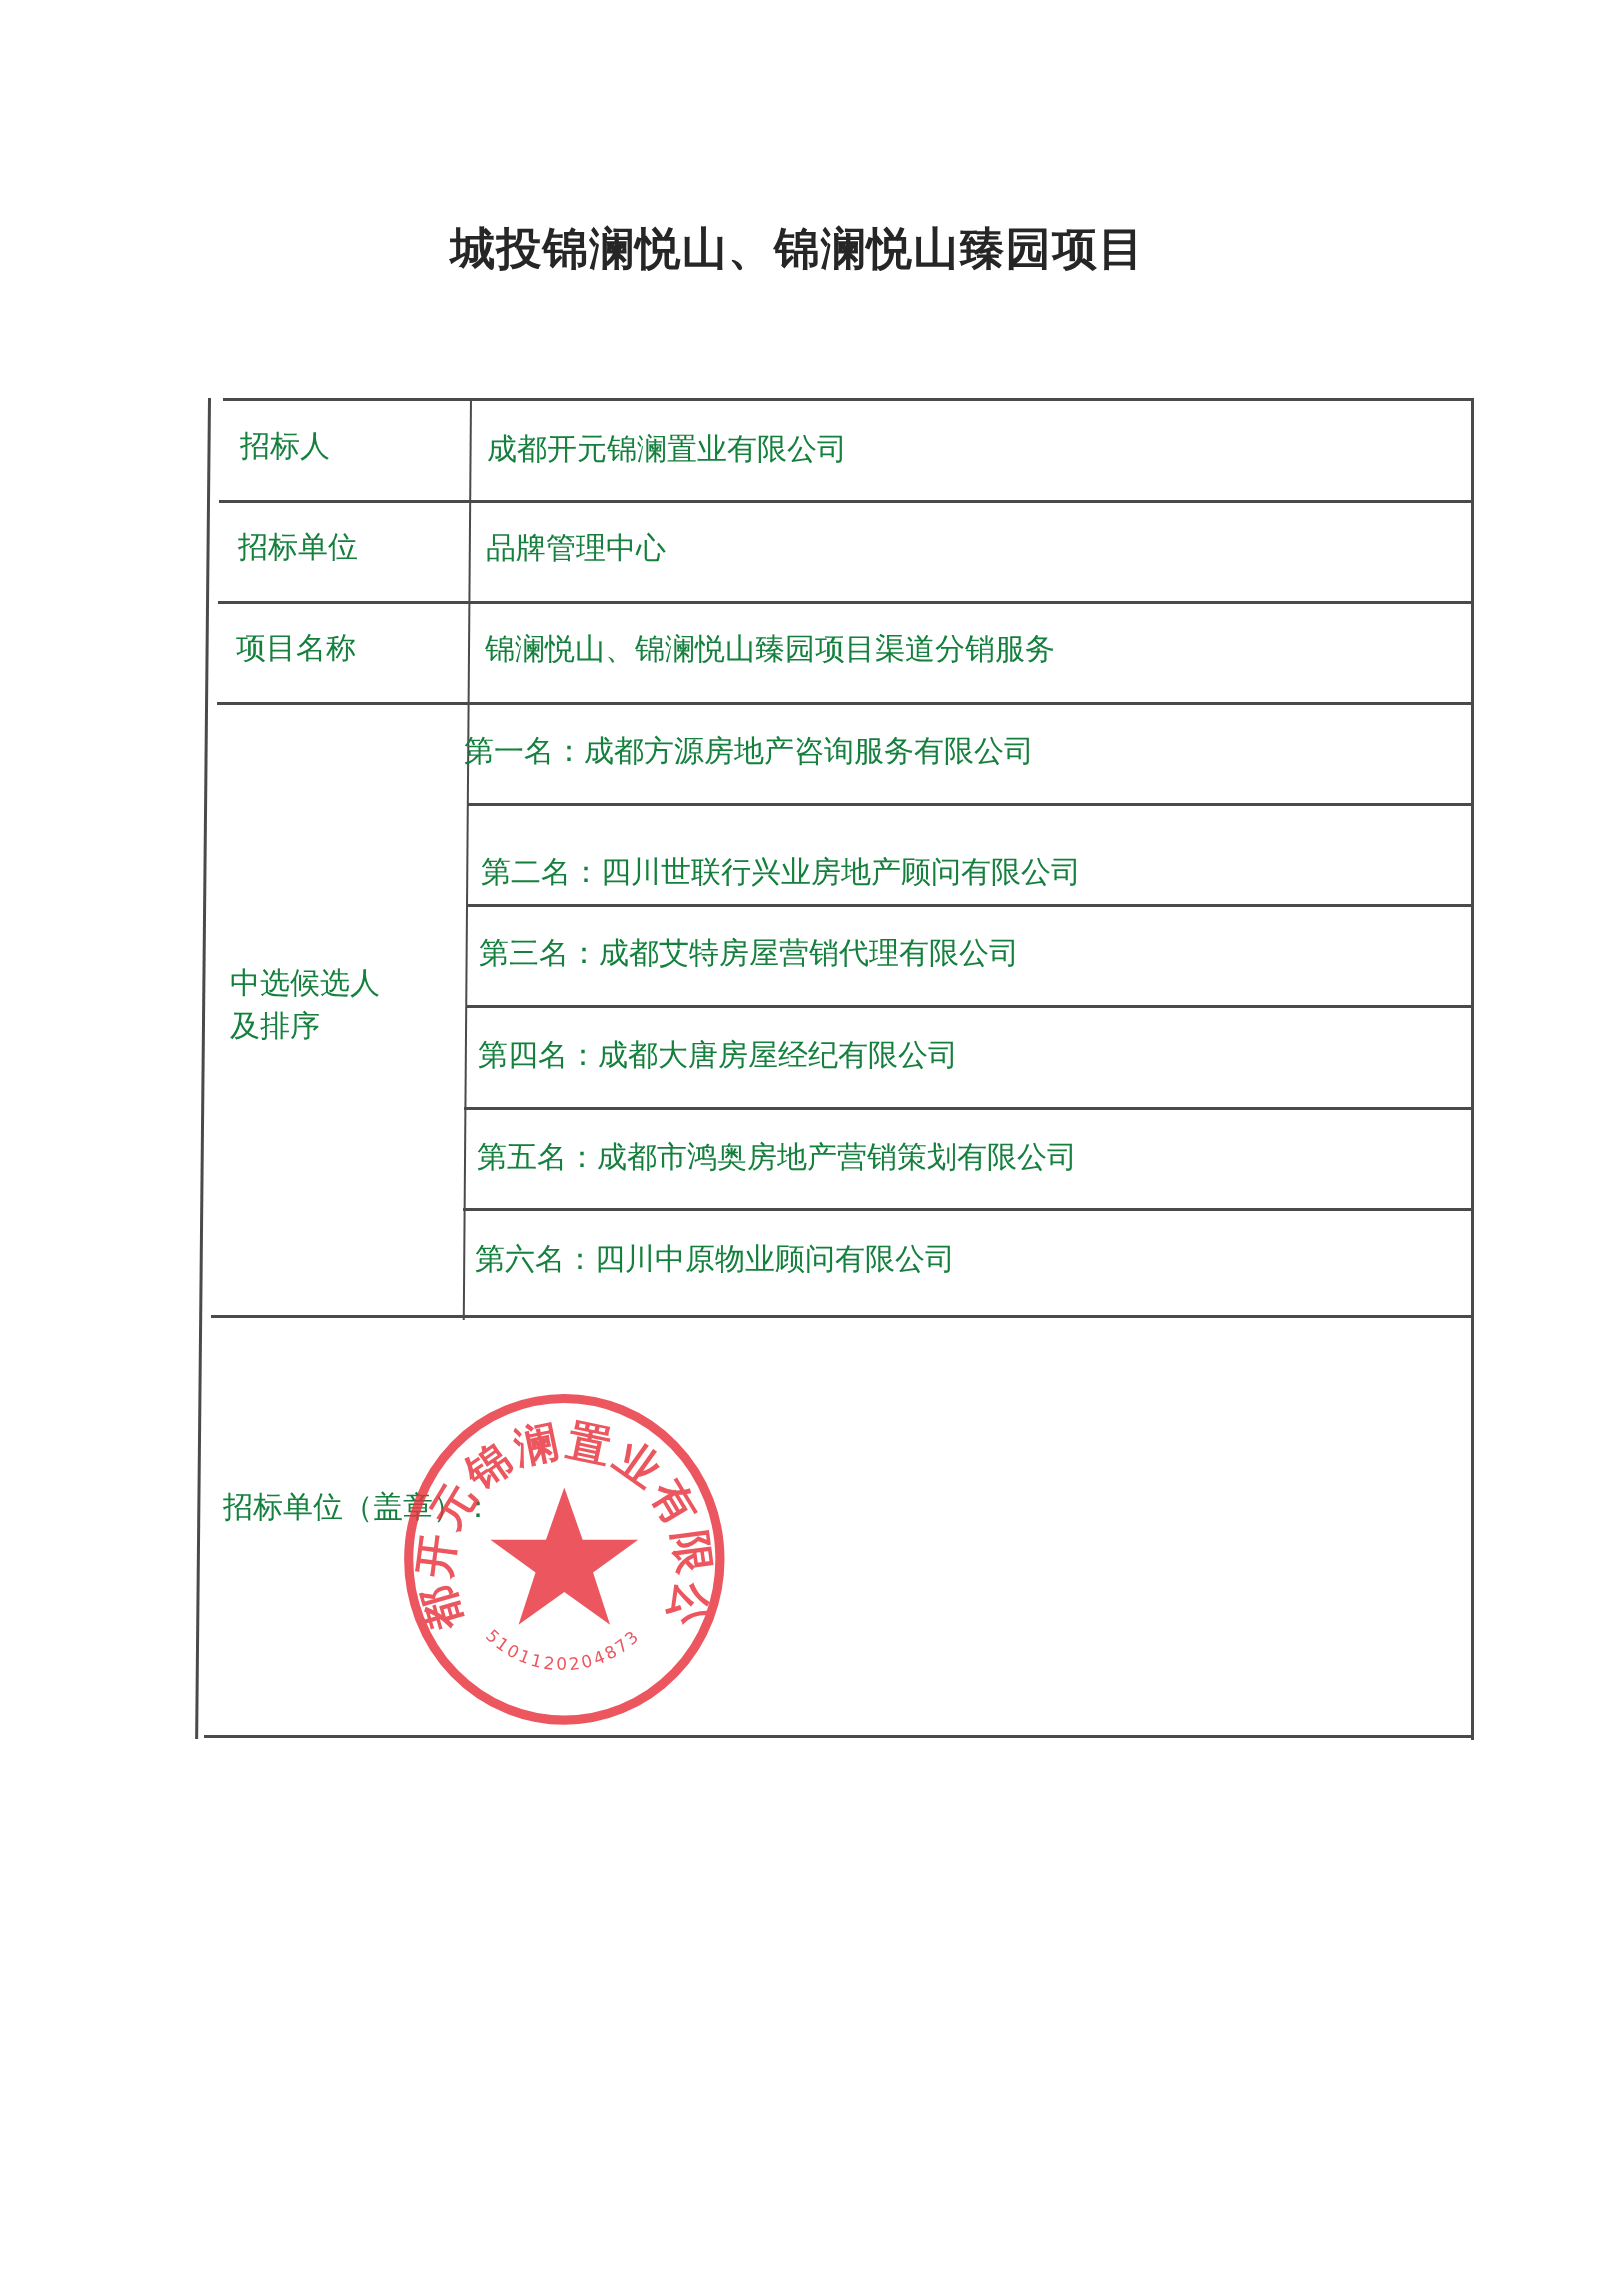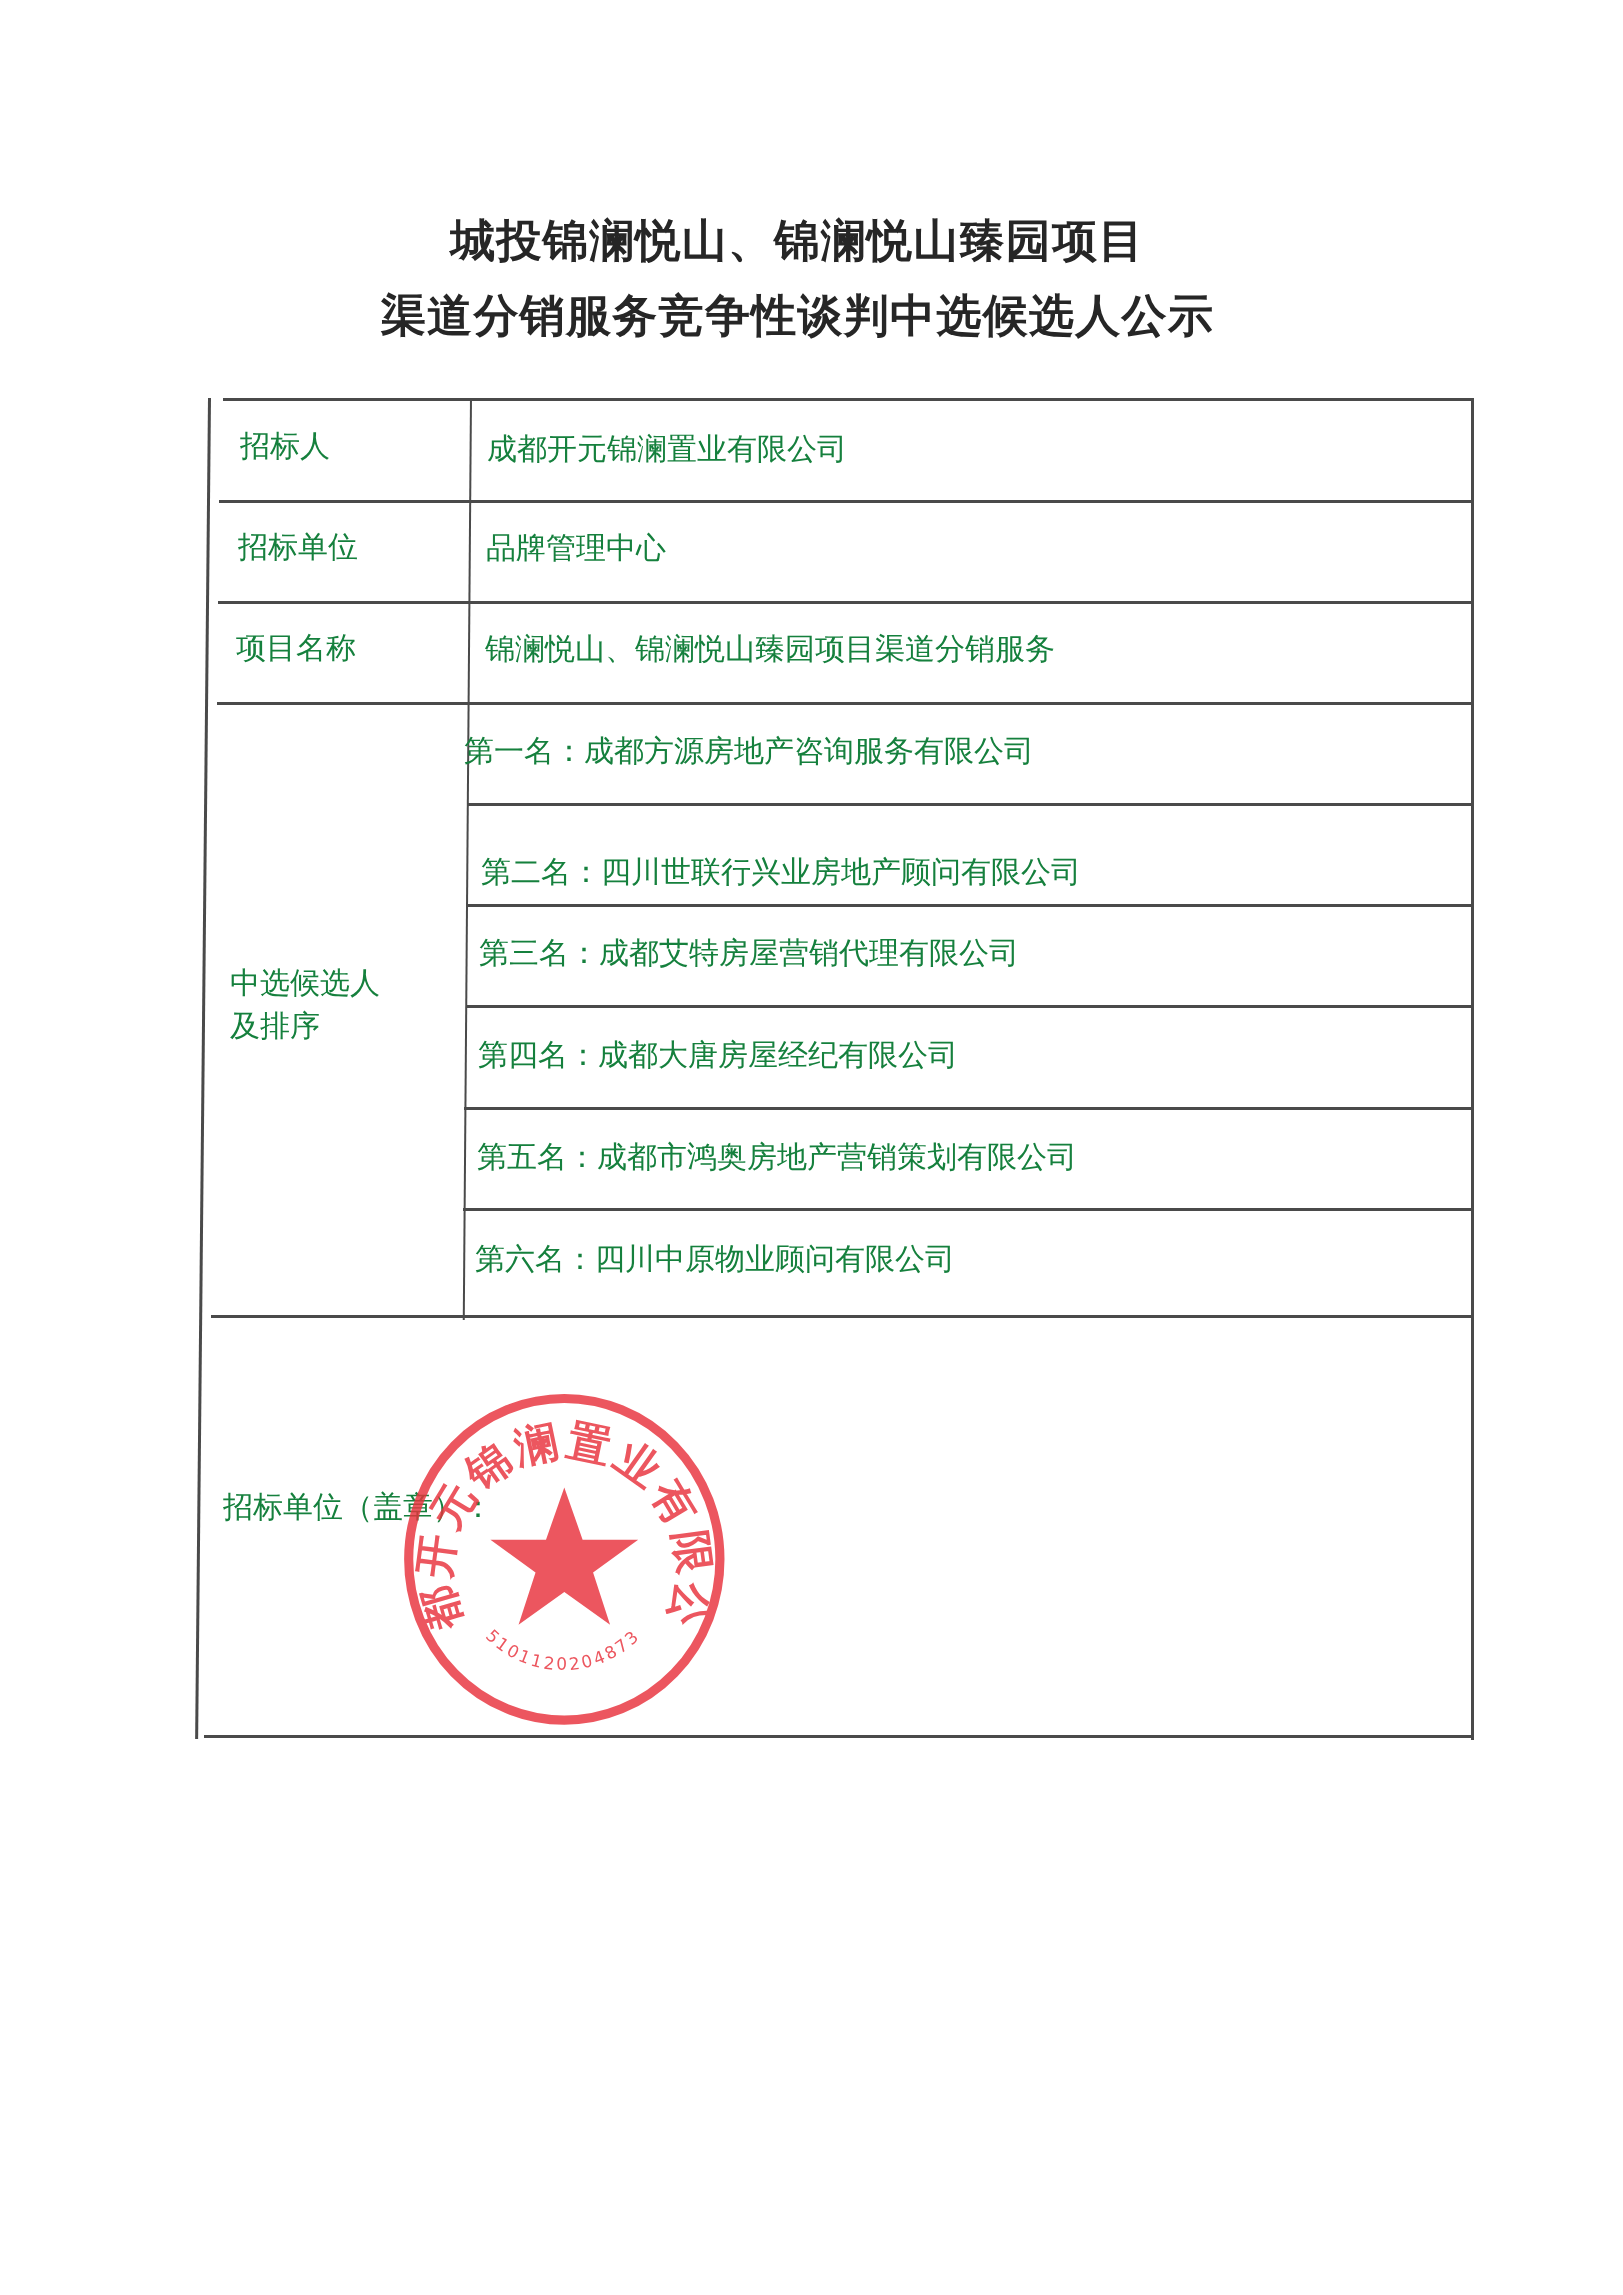--- a/index.html
+++ b/index.html
@@ -24,20 +24,21 @@
     .title {
       position: absolute;
       left: 0;
       width: 1595px;
       text-align: center;
       font-family: "DejaVu Sans", "Liberation Sans", sans-serif;
       font-weight: bold;
       font-size: 45px;
       letter-spacing: 1.3px;
       color: #262626;
+      margin-top: 8px;
     }
     .title.line1 { top: 211px; }
     .title.line2 { top: 286px; }
 
     .grid-line { position: absolute; background: #4a4a4a; }
 
     .cell-text {
       position: absolute;
       font-size: 30px;
       line-height: 35px;
@@ -57,21 +58,20 @@
       height: 340px;
       opacity: 0.82;
     }
   </style>
 </head>
 <body>
 
 <div class="page">
 
   <div class="title line1">城投锦澜悦山、锦澜悦山臻园项目</div>
-  <div class="title line2">渠道分销服务竞争性谈判中选候选人公示</div>
 
   <div>
 
     <div class="grid-line" style="left:223px; top:398px; width:1251px; height:2.6px;"></div>
     <div class="grid-line" style="left:1471px; top:398px; width:2.6px; height:1342px;"></div>
     <div class="grid-line" style="left:208px; top:398px; width:2.6px; height:1341px; transform: skewX(-0.55deg); transform-origin: top;"></div>
     <div class="grid-line" style="left:204px; top:1735px; width:1269px; height:3.3px;"></div>
 
     <div class="grid-line" style="left:470px; top:398px; width:2px; height:922px; transform: skewX(-0.45deg); transform-origin: top;"></div>
 

